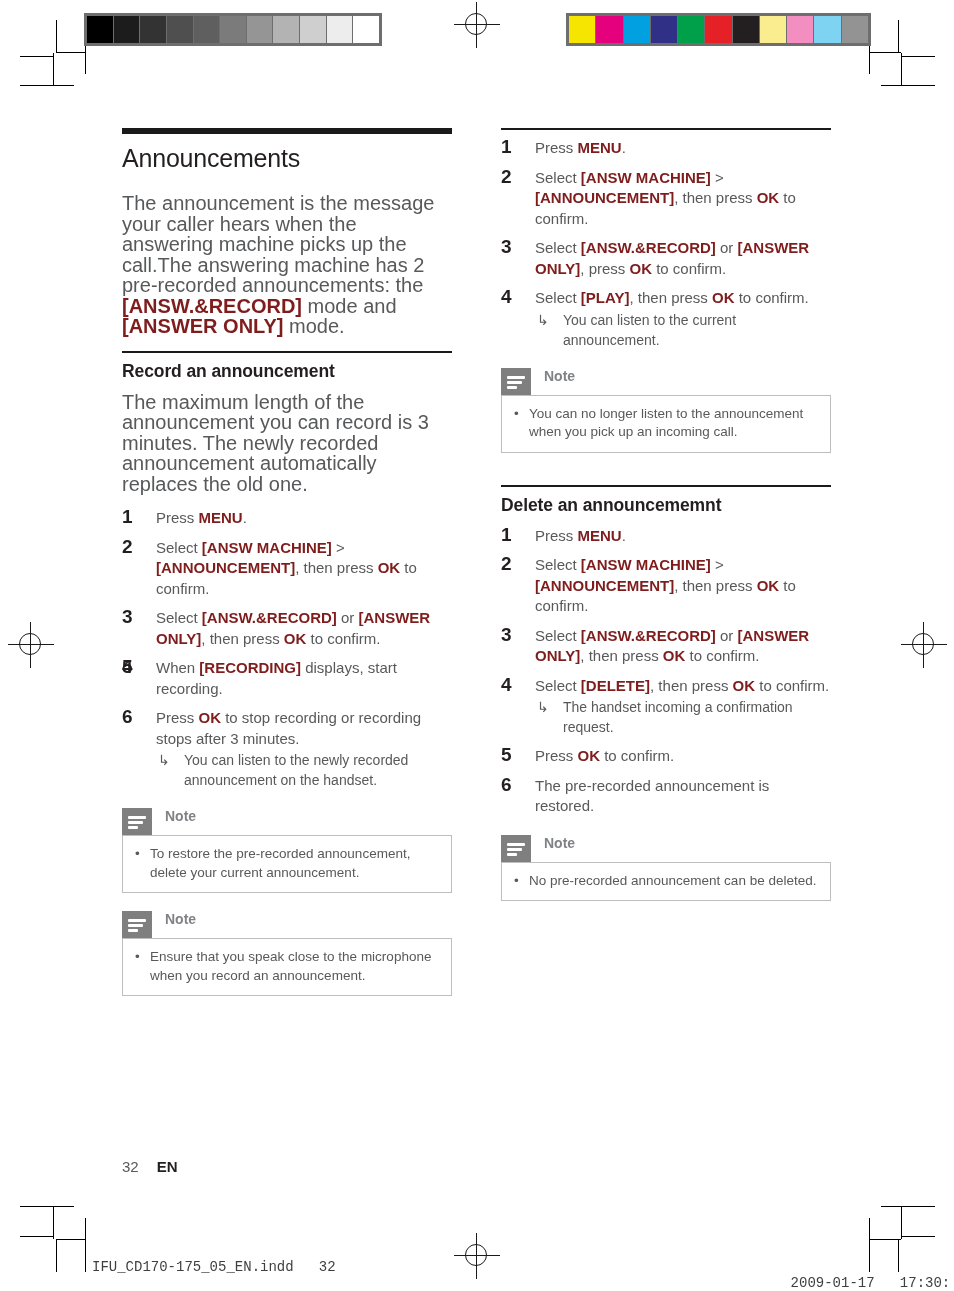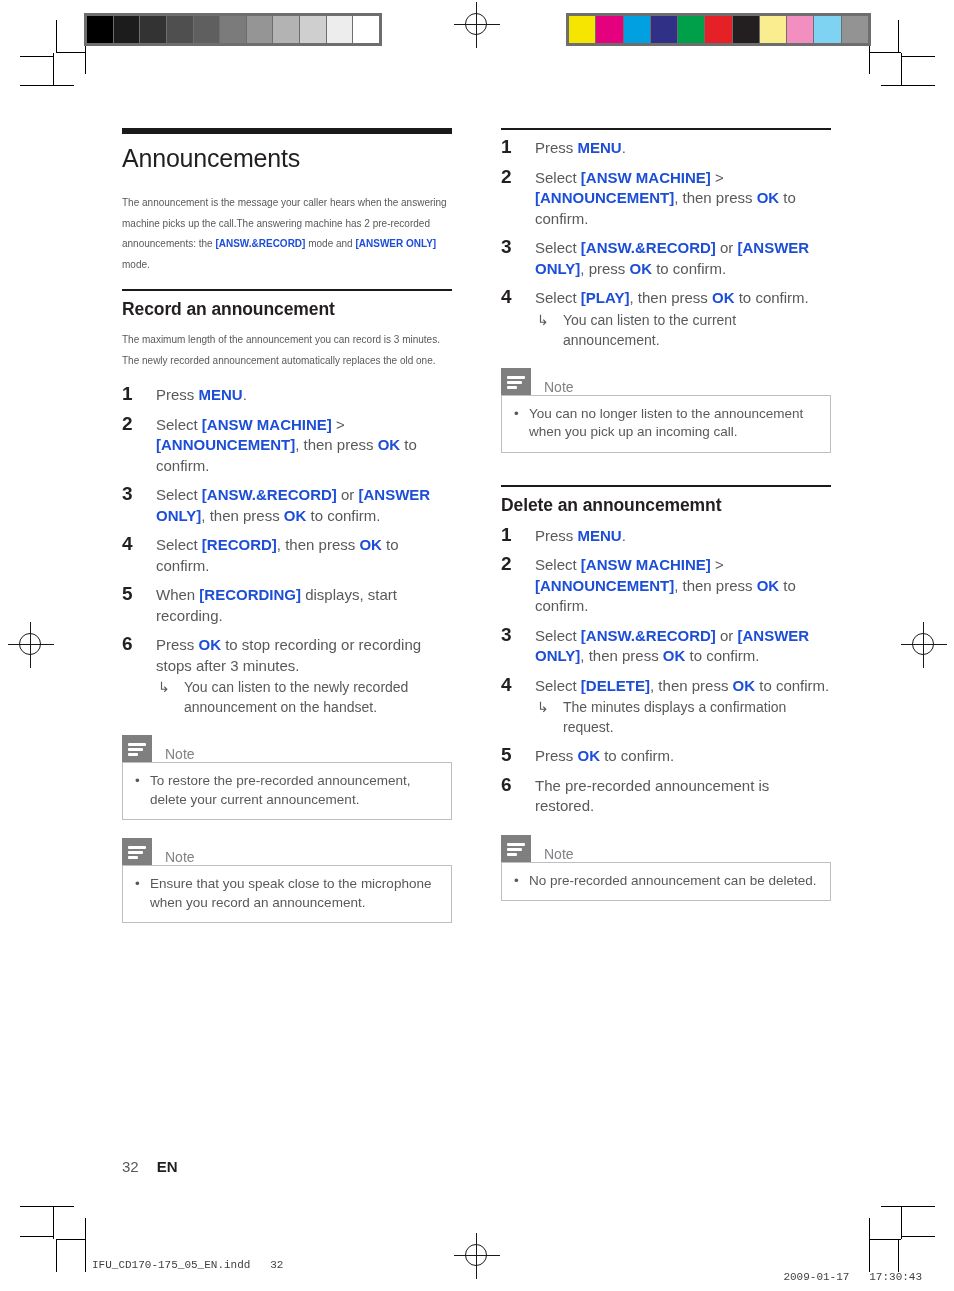--- a/index.html
+++ b/index.html
@@ -99,27 +99,27 @@
   }
   h2.sec-title {
     font-size: 17.5px;
     font-weight: bold;
     color: #231f20;
     margin: 0 0 10px 0;
     letter-spacing: -0.1px;
   }
 
   p.body-text {
-    font-size: 10px;
+    font-size: 20px;
     line-height: 20.5px;
     margin: 0 0 14px 0;
     color: #58595b;
   }
   p.body-text b, .step-text b, .note-text b {
-    color: #1d4ed8;
+    color: #7f1d1d;
     font-weight: bold;
   }
 
   
   ol.steps {
     list-style: none;
     margin: 0;
     padding: 0;
   }
   ol.steps > li {
@@ -160,22 +160,23 @@
     color: #58595b;
     font-size: 14px;
   }
 
   
   .note-block {
     margin: 18px 0 10px 0;
   }
   .note-head {
     display: flex;
-    align-items: flex-end;
+    align-items: flex-start;
     height: 27px;
+    font-weight: bold;
   }
   .note-icon {
     width: 30px;
     height: 27px;
     background: #7f7f7f;
     position: relative;
     flex: 0 0 auto;
   }
   .note-icon .bar {
     position: absolute;
@@ -224,21 +225,21 @@
     font-size: 15px;
     color: #58595b;
   }
   #page-footer .pg-num { margin-right: 14px; }
   #page-footer .pg-lang { font-weight: bold; color: #231f20; }
 
   .slug {
     position: absolute;
     top: 1259px;
     font-family: "Liberation Mono", monospace;
-    font-size: 11px;
+    font-size: 14px;
     color: #3f3f3f;
     white-space: pre;
   }
   #slug-left  { left: 92px; }
   #slug-right { left: 757px; }
 </style>
 </head>
 <body>
 
 <div id="page">
@@ -332,21 +333,21 @@
     <p class="body-text">The announcement is the message your caller hears when the answering machine picks up the call.The answering machine has 2 pre-recorded announcements: the <b>[ANSW.&amp;RECORD]</b> mode and <b>[ANSWER ONLY]</b> mode.</p>
 
     <div class="rule-thin"></div>
     <h2 class="sec-title">Record an announcement</h2>
     <p class="body-text">The maximum length of the announcement you can record is 3 minutes. The newly recorded announcement automatically replaces the old one.</p>
 
     <ol class="steps">
         <li><span class="num">1</span><span class="step-text">Press <b>MENU</b>.</span></li>
         <li><span class="num">2</span><span class="step-text">Select <b>[ANSW MACHINE]</b> &gt; <b>[ANNOUNCEMENT]</b>, then press <b>OK</b> to confirm.</span></li>
         <li><span class="num">3</span><span class="step-text">Select <b>[ANSW.&amp;RECORD]</b> or <b>[ANSWER ONLY]</b>, then press <b>OK</b> to confirm.</span></li>
-        <li><span class="num">4</span><span class="step-text">Select <b>[RECORD]</b>, then press <b>OK</b> to confirm.</span></li>
+        <li><span class="num">4</span></li>
         <li><span class="num">5</span><span class="step-text">When <b>[RECORDING]</b> displays, start recording.</span></li>
         <li><span class="num">6</span><span class="step-text">Press <b>OK</b> to stop recording or recording stops after 3 minutes.</span><ul class="substeps">
             <li><span class="arrow">↳</span><span>You can listen to the newly recorded announcement on the handset.</span></li>
           </ul></li>
       </ol>
 
     <div>
         <div class="note-block">
           <div class="note-head">
             <div class="note-icon">
@@ -414,21 +415,21 @@
     <div style="height:22px;"></div>
 
     <div class="rule-thin"></div>
     <h2 class="sec-title">Delete an announcememnt</h2>
 
     <ol class="steps">
         <li><span class="num">1</span><span class="step-text">Press <b>MENU</b>.</span></li>
         <li><span class="num">2</span><span class="step-text">Select <b>[ANSW MACHINE]</b> &gt; <b>[ANNOUNCEMENT]</b>, then press <b>OK</b> to confirm.</span></li>
         <li><span class="num">3</span><span class="step-text">Select <b>[ANSW.&amp;RECORD]</b> or <b>[ANSWER ONLY]</b>, then press <b>OK</b> to confirm.</span></li>
         <li><span class="num">4</span><span class="step-text">Select <b>[DELETE]</b>, then press <b>OK</b> to confirm.</span><ul class="substeps">
-            <li><span class="arrow">↳</span><span>The minutes displays a confirmation request.</span></li>
+            <li><span class="arrow">↳</span><span>The handset incoming a confirmation request.</span></li>
           </ul></li>
         <li><span class="num">5</span><span class="step-text">Press <b>OK</b> to confirm.</span></li>
         <li><span class="num">6</span><span class="step-text">The pre-recorded announcement is restored.</span></li>
       </ol>
 
     <div>
         <div class="note-block">
           <div class="note-head">
             <div class="note-icon">
               <div class="bar b1"></div>

